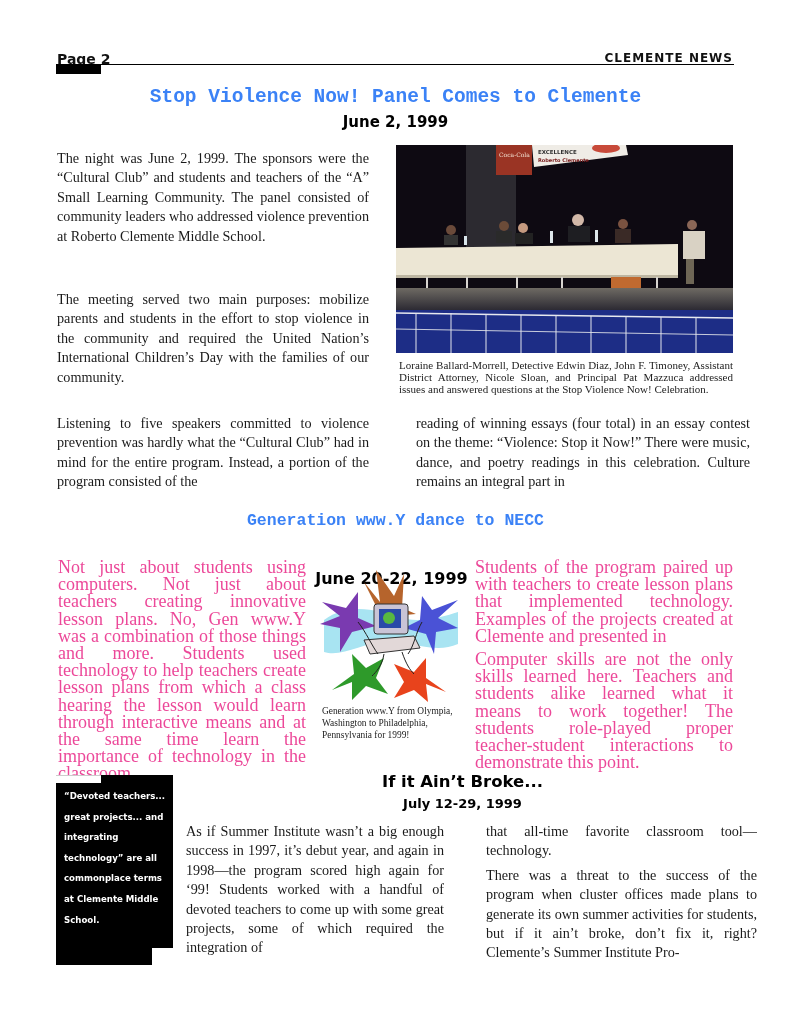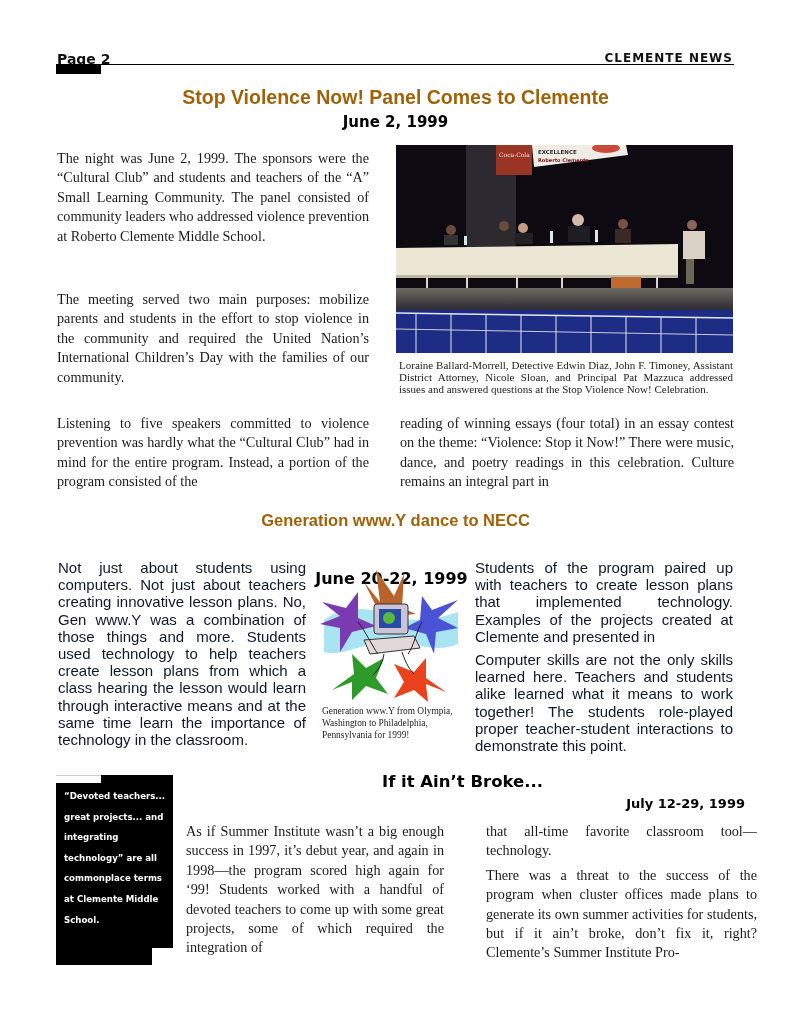--- a/index.html
+++ b/index.html
@@ -3,26 +3,26 @@
 <meta charset="utf-8">
 <style>
   html, body { margin: 0; padding: 0; background: #ffffff; }
   body { width: 791px; height: 1024px; position: relative; overflow: hidden; color: #111; }
 
   .hdr-page { position: absolute; left: 57px; top: 51px; font-size: 14px; font-weight: bold; font-family: "DejaVu Sans", sans-serif; }
   .hdr-title { position: absolute; right: 58px; top: 51px; font-size: 12px; font-weight: bold; letter-spacing: 1px; font-family: "DejaVu Sans", sans-serif; }
   .hdr-rule { position: absolute; left: 56px; right: 57px; top: 64px; height: 1px; background: #000; }
   .hdr-block { position: absolute; left: 56px; top: 64px; width: 45px; height: 10px; background: #000; }
 
-  .h1 { position: absolute; left: 0; width: 791px; text-align: center; font-family: Liberation Sans, sans-serif; font-weight: bold; color: #a16207; }
+  .h1 { position: absolute; left: 0; width: 791px; text-align: center; font-family: Liberation Mono, monospace; font-weight: bold; color: #3b82f6; }
   .h-date { position: absolute; text-align: center; font-family: "DejaVu Sans", sans-serif; font-weight: bold; color: #000; }
 
   .col { position: absolute; font-family: "Liberation Serif", serif; font-size: 14.2px; line-height: 19.4px; text-align: justify; color: #1a1a1a; }
   .col p { margin: 0; }
-  .col2 { position: absolute; font-family: Liberation Sans, sans-serif; font-size: 15px; line-height: 17.2px; text-align: justify; color: #0f172a; }
+  .col2 { position: absolute; font-family: Liberation Serif, serif; font-size: 18px; line-height: 17.2px; text-align: justify; color: #ec4899; }
   .col2 p { margin: 0 0 6px 0; }
 
   .photo { position: absolute; left: 396px; top: 145px; width: 337px; height: 208px; background: #0c0810; overflow: hidden; }
   .caption { position: absolute; font-family: "Liberation Serif", serif; font-size: 11px; line-height: 12px; text-align: justify; color: #222; }
 
   .clip { position: absolute; left: 318px; top: 562px; width: 142px; height: 140px; }
 
   .pull { position: absolute; left: 56px; top: 775px; width: 117px; height: 190px; background: #000; }
   .pull-notch-top { position: absolute; left: 56px; top: 775px; width: 45px; height: 7px; background: #fff; border-top: 1px solid #ccc; }
   .pull-notch-bot { position: absolute; left: 152px; top: 948px; width: 21px; height: 17px; background: #fff; }
@@ -41,21 +41,21 @@
 
 <div class="col" style="left:57px;top:149px;width:312px;">
   <p>The night was June 2, 1999. The sponsors were the “Cultural Club” and students and teachers of the “A” Small Learning Community. The panel consisted of community leaders who addressed violence prevention at Roberto Clemente Middle School.</p>
 </div>
 <div class="col" style="left:57px;top:290px;width:312px;">
   <p>The meeting served two main purposes: mobilize parents and students in the effort to stop violence in the community and required the United Nation’s International Children’s Day with the families of our community.</p>
 </div>
 <div class="col" style="left:57px;top:414px;width:312px;">
   <p>Listening to five speakers committed to violence prevention was hardly what the “Cultural Club” had in mind for the entire program. Instead, a portion of the program consisted of the</p>
 </div>
-<div class="col" style="left:400px;top:414px;width:334px;">
+<div class="col" style="left:416px;top:414px;width:334px;">
   <p>reading of winning essays (four total) in an essay contest on the theme: “Violence: Stop it Now!” There were music, dance, and poetry readings in this celebration. Culture remains an integral part in</p>
 </div>
 
 <div class="photo">
   <svg width="337" height="208" viewBox="0 0 337 208">
     <defs>
       <linearGradient id="stageg" x1="0" y1="0" x2="0" y2="1">
         <stop offset="0" stop-color="#6e6a63"></stop>
         <stop offset="1" stop-color="#2c2a33"></stop>
       </linearGradient>
@@ -148,21 +148,21 @@
   <p>Students of the program paired up with teachers to create lesson plans that implemented technology. Examples of the projects created at Clemente and presented in</p>
   <p>Computer skills are not the only skills learned here. Teachers and students alike learned what it means to work together! The students role-played proper teacher-student interactions to demonstrate this point.</p>
 </div>
 
 <div class="pull"></div>
 <div class="pull-notch-top"></div>
 <div class="pull-notch-bot"></div>
 <div class="pull-text">“Devoted teachers... great projects... and integrating technology” are all commonplace terms at Clemente Middle School.</div>
 
 <div class="h-date" style="left:180px;width:565px;top:772px;font-size:16.5px;">If it Ain’t Broke...</div>
-<div class="h-date" style="left:180px;width:565px;top:796px;font-size:13px;text-align:right;">July 12-29, 1999</div>
+<div class="h-date" style="left:180px;width:565px;top:796px;font-size:13px;">July 12-29, 1999</div>
 
 <div class="col" style="left:186px;top:822px;width:258px;">
   <p>As if Summer Institute wasn’t a big enough success in 1997, it’s debut year, and again in 1998—the program scored high again for ‘99! Students worked with a handful of devoted teachers to come up with some great projects, some of which required the integration of</p>
 </div>
 <div class="col" style="left:455px;top:822px;width:271px;margin-left:31px;">
   <p style="margin-bottom:5px;">that all-time favorite classroom tool—technology.</p>
   <p>There was a threat to the success of the program when cluster offices made plans to generate its own summer activities for students, but if it ain’t broke, don’t fix it, right? Clemente’s Summer Institute Pro-</p>
 </div>
 
 </body></html>

